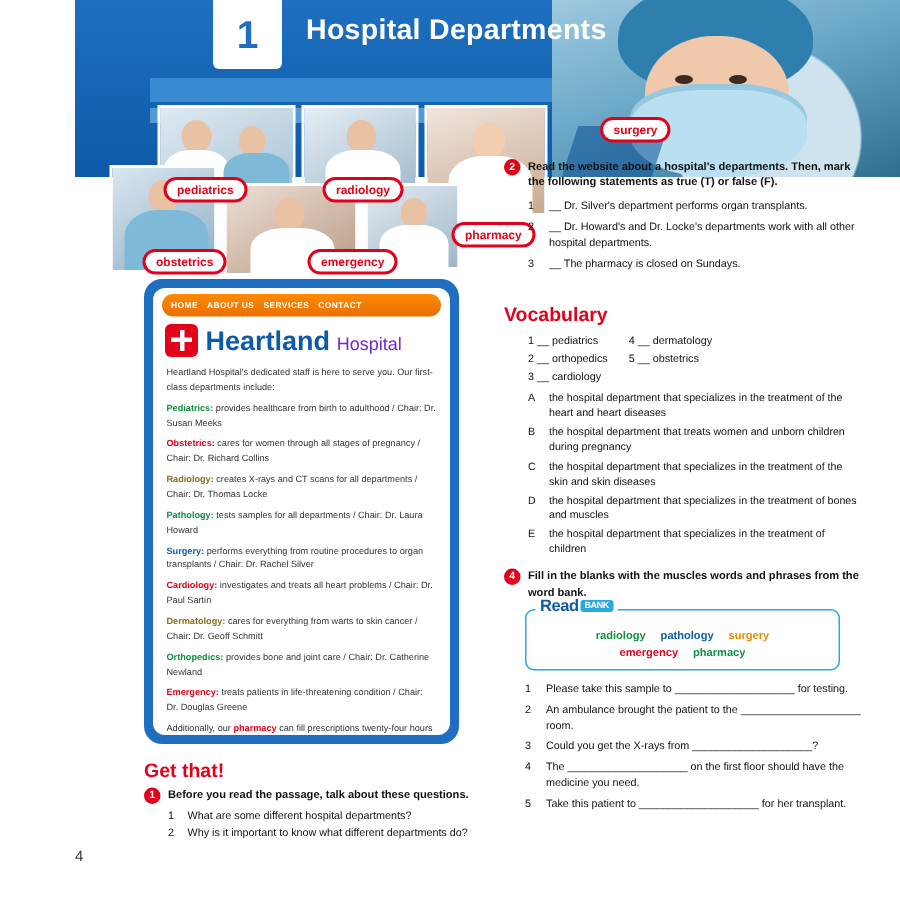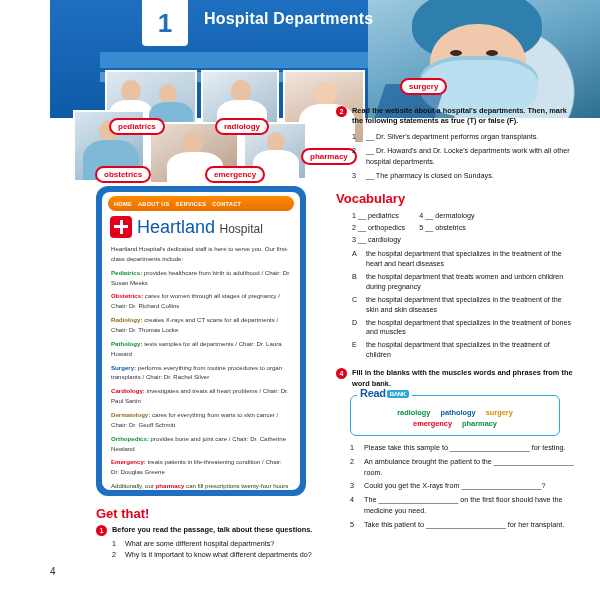--- a/index.html
+++ b/index.html
@@ -46,21 +46,21 @@
   }
   .hp-eye { position: absolute; width: 12px; height: 6px; background: #3d2a20; border-radius: 50%; }
   .header-number {
     position: absolute; left: 92px; top: 0; width: 46px; height: 46px;
     background: #ffffff; color: #1f6fc0; font-size: 26px; font-weight: bold;
     display: flex; align-items: center; justify-content: center;
     border-radius: 0 0 4px 4px;
   }
   .header-title {
     position: absolute; left: 154px; top: 10px;
-    color: #ffffff; font-size: 16px; font-weight: bold; letter-spacing: .2px;
+    color: #ffffff; font-size: 19px; font-weight: bold; letter-spacing: .2px;
   }
   .header-stripe-a {
     position: absolute; left: 50px; top: 52px; width: 300px; height: 16px;
     background: #3e92d5; opacity: .85;
   }
   .header-stripe-b {
     position: absolute; left: 50px; top: 72px; width: 260px; height: 10px;
     background: #6fb3e4; opacity: .7;
   }
   .header-stripe-c {
@@ -120,22 +120,22 @@
   .logo-mark {
     width: 22px; height: 22px; background: #e2001a; border-radius: 4px;
     position: relative;
   }
   .logo-mark::before {
     content: ""; position: absolute; left: 4px; top: 9px; width: 14px; height: 3px; background: #fff;
   }
   .logo-mark::after {
     content: ""; position: absolute; left: 9.5px; top: 3.5px; width: 3px; height: 14px; background: #fff;
   }
-  .logo-heartland { color: #0d5ba8; font-size: 18px; font-weight: normal; }
-  .logo-hospital { color: #404040; font-size: 12px; }
+  .logo-heartland { color: #0d5ba8; font-size: 18px; font-weight: bold; }
+  .logo-hospital { color: #6d28d9; font-size: 12px; }
   .site-body {
     position: absolute; left: 9px; top: 52px; width: 180px;
     font-size: 6.1px; line-height: 1.62; color: #333;
   }
   .site-body p { margin: 0 0 4px 0; }
   .dept { font-weight: bold; }
   .d-ped { color: #0d8f3f; }
   .d-obs { color: #e2001a; }
   .d-rad { color: #8a6d1f; }
   .d-pat { color: #0d8f3f; }
@@ -158,21 +158,21 @@
     display: flex; align-items: center; justify-content: center;
   }
   .q-bold { font-weight: bold; font-size: 7.4px; line-height: 1.35; }
   .sub-list { margin: 3px 0 0 16px; }
   .sub-item { display: flex; gap: 5px; font-size: 7.2px; margin-bottom: 2px; color: #111; }
   .sub-n { flex: 0 0 8px; }
 
   
   .right { position: absolute; left: 336px; top: 106px; width: 240px; }
   .sec-title { color: #e2001a; font-size: 13px; font-weight: bold; margin: 0 0 4px 0; }
-  .sec-title.vocab { margin-top: 10px; }
+  .sec-title.vocab { margin-top: 21px; }
   .task { display: flex; gap: 5px; margin-bottom: 5px; }
   .task-text { font-size: 7.4px; font-weight: bold; line-height: 1.4; color: #111; }
   .tf-list { margin: 2px 0 0 0; }
   .tf-item { display: flex; gap: 6px; font-size: 7.2px; line-height: 1.45; color: #111; margin-bottom: 4px; }
   .tf-n { flex: 0 0 8px; }
 
   .match-cols { display: flex; gap: 14px; margin: 3px 0 5px 16px; }
   .match-col { font-size: 7.2px; line-height: 1.6; color: #111; }
   .match-col div { white-space: nowrap; }
   .def-list { margin: 0 0 0 16px; }

